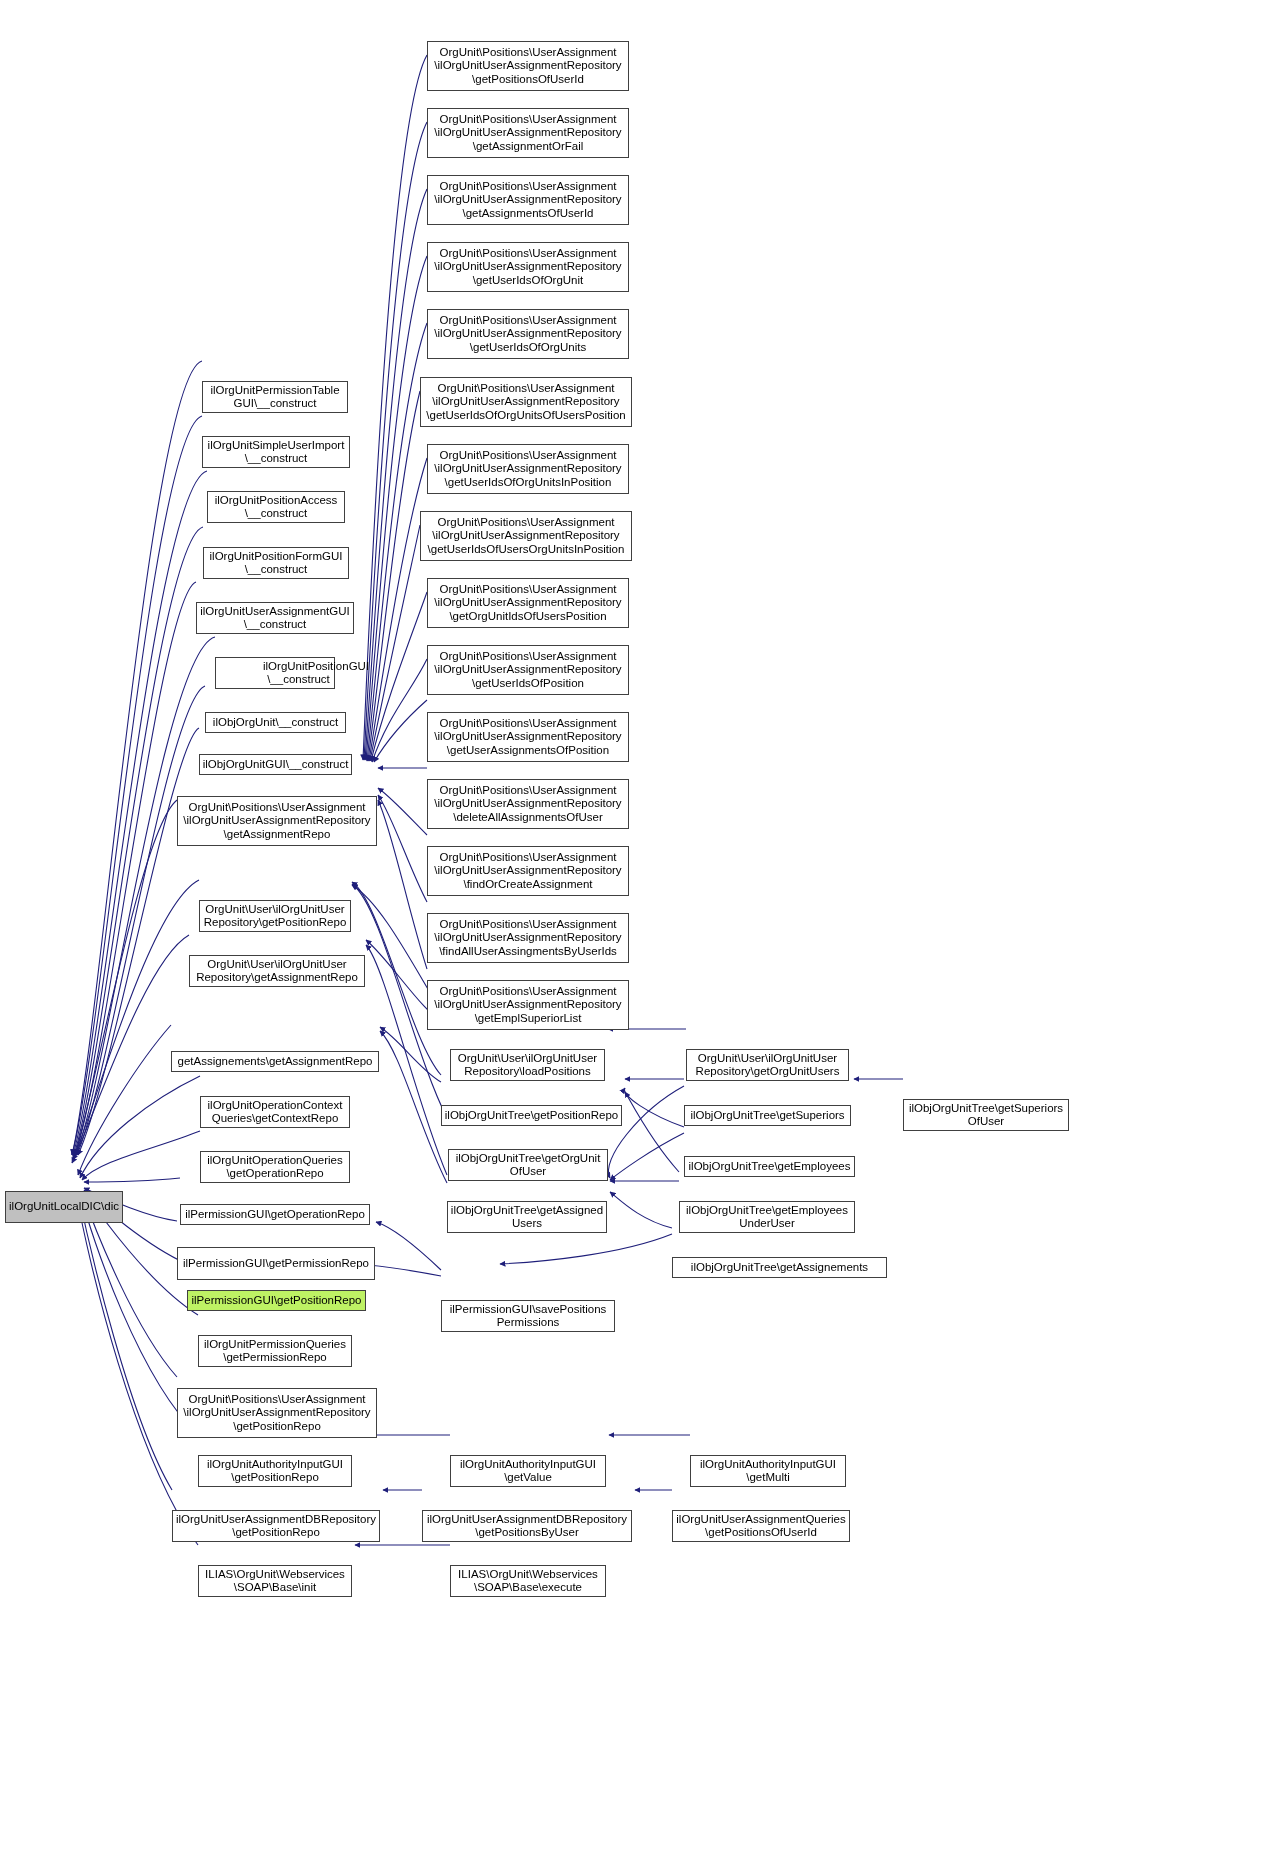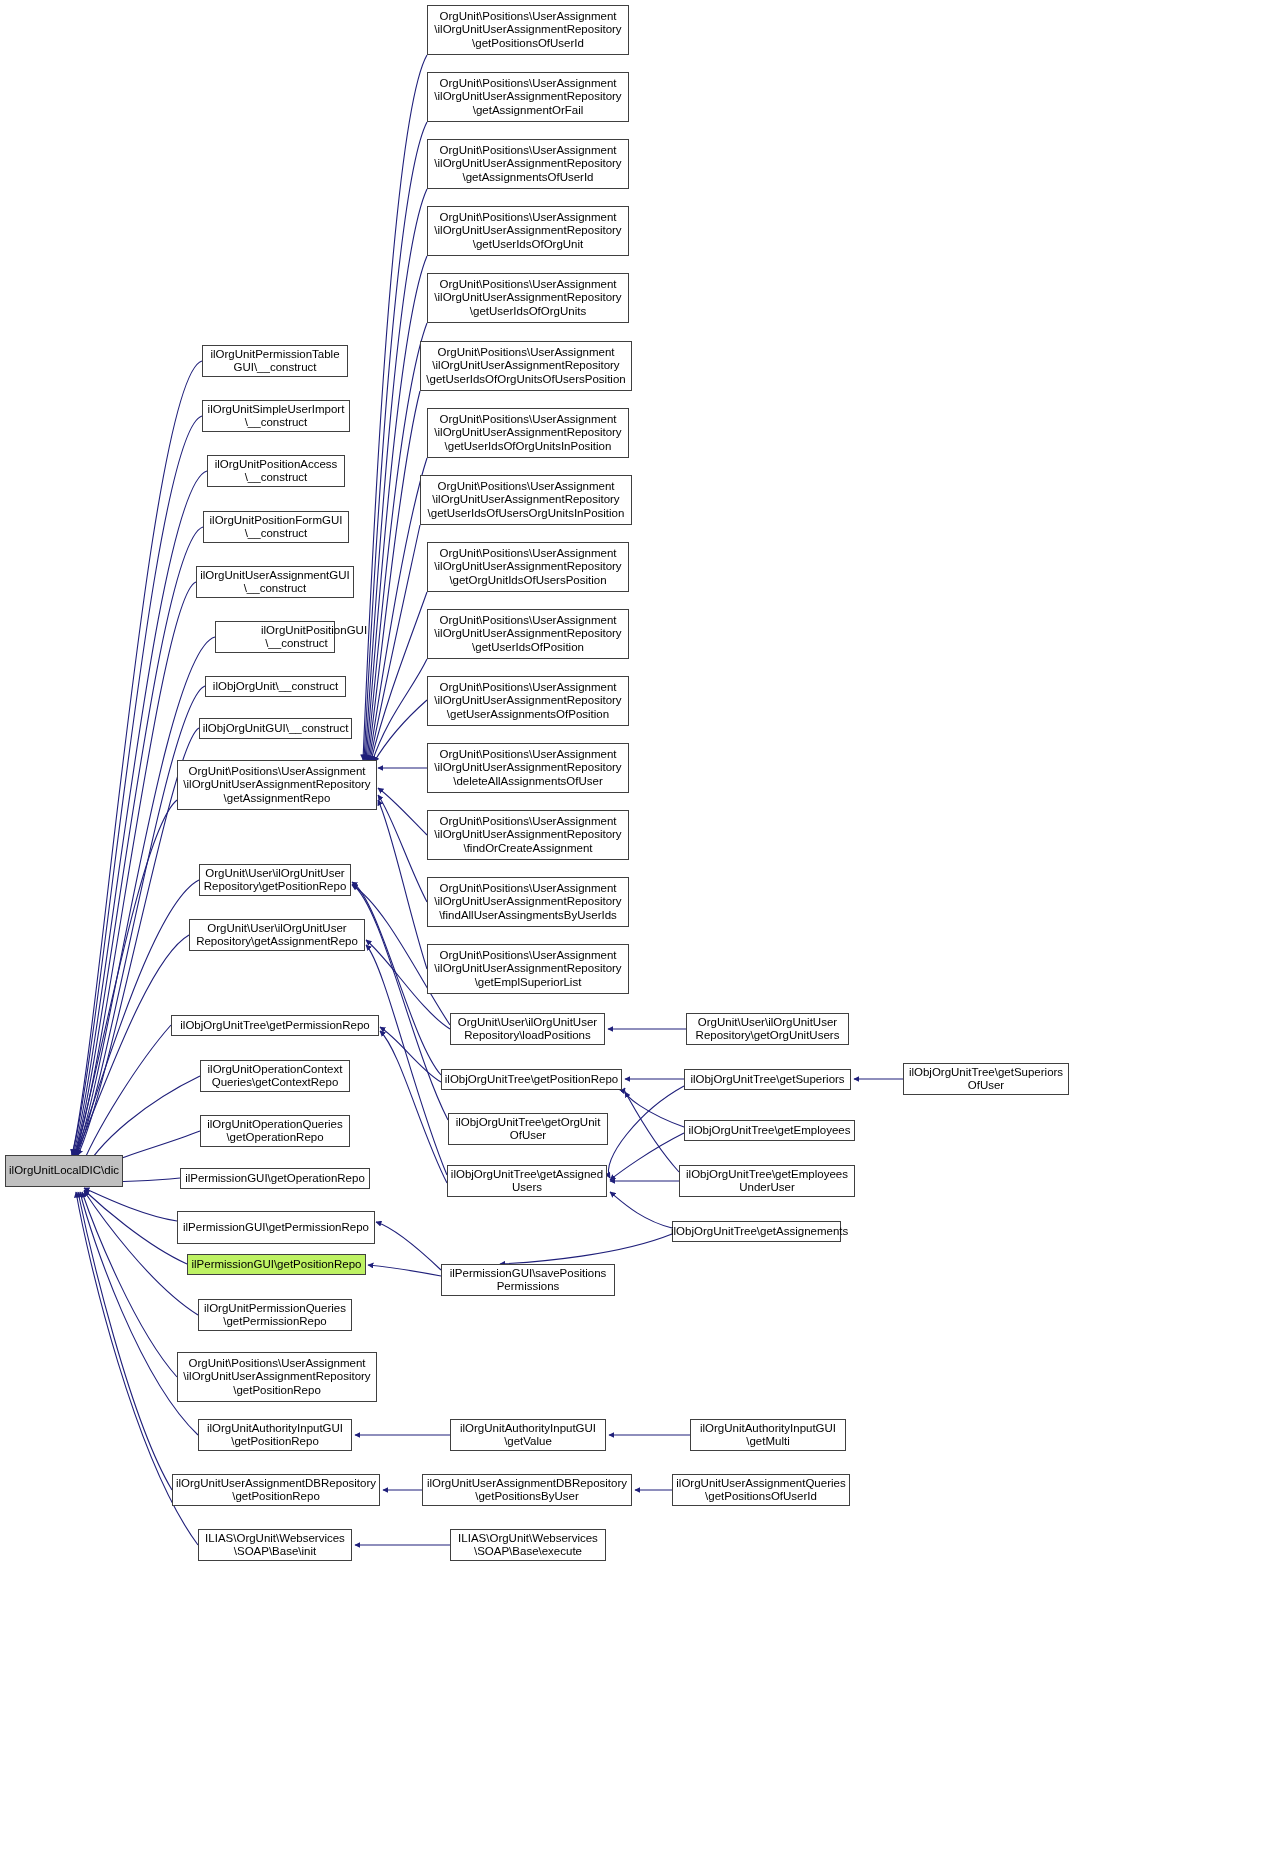--- a/index.html
+++ b/index.html
@@ -1,21 +1,21 @@
 <!DOCTYPE html>
 <html><head>
 <meta charset="utf-8">
 <style>
   html,body{margin:0;padding:0;background:#ffffff;}
   #canvas{position:relative;width:1276px;height:1867px;background:#ffffff;
           font-family:"Liberation Sans", sans-serif;}
   svg.edges{position:absolute;left:0;top:0;width:1276px;height:1867px;overflow:visible;}
   .node{position:absolute;box-sizing:border-box;background:#ffffff;
-        border:1px solid #404040;display:flex;align-items:center;justify-content:flex-end;
-        text-align:center;color:#000000;line-height:1.14;white-space:pre-line;}
+        border:1px solid #404040;display:flex;align-items:center;justify-content:center;
+        text-align:center;color:#000000;line-height:1.14;white-space:pre-line;margin-top:36px;}
   .node.root{background:#c0c0c0;border:1px solid #404040;}
   .nlabel{display:block;width:100%;padding:0 2px;}
 </style>
 </head>
 <body>
 
 <div id="canvas">
   <svg class="edges" viewBox="0 0 1276 1867" preserveAspectRatio="none">
     <defs>
       <marker id="arrow" viewBox="0 0 10 10" refX="9" refY="5" markerWidth="5.5" markerHeight="5.5" orient="auto-start-reverse">
@@ -147,21 +147,21 @@
 \__construct</span></div>
       <div class="node" style="left: 205px; top: 676px; width: 141px; height: 21px; font-size: 11.5px; background: rgb(255, 255, 255); border-color: rgb(64, 64, 64);"><span class="nlabel">ilObjOrgUnit\__construct</span></div>
       <div class="node" style="left: 199px; top: 718px; width: 153px; height: 21px; font-size: 11.5px; background: rgb(255, 255, 255); border-color: rgb(64, 64, 64);"><span class="nlabel">ilObjOrgUnitGUI\__construct</span></div>
       <div class="node" style="left: 177px; top: 760px; width: 200px; height: 50px; font-size: 11.5px; background: rgb(255, 255, 255); border-color: rgb(64, 64, 64);"><span class="nlabel">OrgUnit\Positions\UserAssignment
 \ilOrgUnitUserAssignmentRepository
 \getAssignmentRepo</span></div>
       <div class="node" style="left: 199px; top: 864px; width: 152px; height: 32px; font-size: 11.5px; background: rgb(255, 255, 255); border-color: rgb(64, 64, 64);"><span class="nlabel">OrgUnit\User\ilOrgUnitUser
 Repository\getPositionRepo</span></div>
       <div class="node" style="left: 189px; top: 919px; width: 176px; height: 32px; font-size: 11.5px; background: rgb(255, 255, 255); border-color: rgb(64, 64, 64);"><span class="nlabel">OrgUnit\User\ilOrgUnitUser
 Repository\getAssignmentRepo</span></div>
-      <div class="node" style="left: 171px; top: 1015px; width: 208px; height: 21px; font-size: 11.5px; background: rgb(255, 255, 255); border-color: rgb(64, 64, 64);"><span class="nlabel">ilObjOrgUnitTree\getPermissionRepo</span></div>
+      <div class="node" style="left: 171px; top: 1015px; width: 208px; height: 21px; font-size: 11.5px; background: rgb(255, 255, 255); border-color: rgb(64, 64, 64);"><span class="nlabel">getAssignements\getAssignmentRepo</span></div>
       <div class="node" style="left: 200px; top: 1060px; width: 150px; height: 32px; font-size: 11.5px; background: rgb(255, 255, 255); border-color: rgb(64, 64, 64);"><span class="nlabel">ilOrgUnitOperationContext
 Queries\getContextRepo</span></div>
       <div class="node" style="left: 200px; top: 1115px; width: 150px; height: 32px; font-size: 11.5px; background: rgb(255, 255, 255); border-color: rgb(64, 64, 64);"><span class="nlabel">ilOrgUnitOperationQueries
 \getOperationRepo</span></div>
       <div class="node" style="left: 180px; top: 1168px; width: 190px; height: 21px; font-size: 11.5px; background: rgb(255, 255, 255); border-color: rgb(64, 64, 64);"><span class="nlabel">ilPermissionGUI\getOperationRepo</span></div>
       <div class="node" style="left: 177px; top: 1211px; width: 198px; height: 33px; font-size: 11.5px; background: rgb(255, 255, 255); border-color: rgb(64, 64, 64);"><span class="nlabel">ilPermissionGUI\getPermissionRepo</span></div>
       <div class="node" style="left: 187px; top: 1254px; width: 179px; height: 21px; font-size: 11.5px; background: #bef264; border-color: rgb(64, 64, 64);"><span class="nlabel">ilPermissionGUI\getPositionRepo</span></div>
       <div class="node" style="left: 198px; top: 1299px; width: 154px; height: 32px; font-size: 11.5px; background: rgb(255, 255, 255); border-color: rgb(64, 64, 64);"><span class="nlabel">ilOrgUnitPermissionQueries
 \getPermissionRepo</span></div>
       <div class="node" style="left: 177px; top: 1352px; width: 200px; height: 50px; font-size: 11.5px; background: rgb(255, 255, 255); border-color: rgb(64, 64, 64);"><span class="nlabel">OrgUnit\Positions\UserAssignment
@@ -181,21 +181,21 @@
       <div class="node" style="left: 447px; top: 1165px; width: 160px; height: 32px; font-size: 11.5px; background: rgb(255, 255, 255); border-color: rgb(64, 64, 64);"><span class="nlabel">ilObjOrgUnitTree\getAssigned
 Users</span></div>
       <div class="node" style="left: 441px; top: 1264px; width: 174px; height: 32px; font-size: 11.5px; background: rgb(255, 255, 255); border-color: rgb(64, 64, 64);"><span class="nlabel">ilPermissionGUI\savePositions
 Permissions</span></div>
       <div class="node" style="left: 686px; top: 1013px; width: 163px; height: 32px; font-size: 11.5px; background: rgb(255, 255, 255); border-color: rgb(64, 64, 64);"><span class="nlabel">OrgUnit\User\ilOrgUnitUser
 Repository\getOrgUnitUsers</span></div>
       <div class="node" style="left: 684px; top: 1069px; width: 167px; height: 21px; font-size: 11.5px; background: rgb(255, 255, 255); border-color: rgb(64, 64, 64);"><span class="nlabel">ilObjOrgUnitTree\getSuperiors</span></div>
       <div class="node" style="left: 684px; top: 1120px; width: 171px; height: 21px; font-size: 11.5px; background: rgb(255, 255, 255); border-color: rgb(64, 64, 64);"><span class="nlabel">ilObjOrgUnitTree\getEmployees</span></div>
       <div class="node" style="left: 679px; top: 1165px; width: 176px; height: 32px; font-size: 11.5px; background: rgb(255, 255, 255); border-color: rgb(64, 64, 64);"><span class="nlabel">ilObjOrgUnitTree\getEmployees
 UnderUser</span></div>
-      <div class="node" style="left: 672px; top: 1221px; width: 169px; height: 21px; font-size: 11.5px; background: rgb(255, 255, 255); border-color: rgb(64, 64, 64);"><span class="nlabel">ilObjOrgUnitTree\getAssignements</span></div>
+      <div class="node" style="left: 672px; top: 1221px; width: 215px; height: 21px; font-size: 11.5px; background: rgb(255, 255, 255); border-color: rgb(64, 64, 64);"><span class="nlabel">ilObjOrgUnitTree\getAssignements</span></div>
       <div class="node" style="left: 903px; top: 1063px; width: 166px; height: 32px; font-size: 11.5px; background: rgb(255, 255, 255); border-color: rgb(64, 64, 64);"><span class="nlabel">ilObjOrgUnitTree\getSuperiors
 OfUser</span></div>
       <div class="node" style="left: 450px; top: 1419px; width: 156px; height: 32px; font-size: 11.5px; background: rgb(255, 255, 255); border-color: rgb(64, 64, 64);"><span class="nlabel">ilOrgUnitAuthorityInputGUI
 \getValue</span></div>
       <div class="node" style="left: 690px; top: 1419px; width: 156px; height: 32px; font-size: 11.5px; background: rgb(255, 255, 255); border-color: rgb(64, 64, 64);"><span class="nlabel">ilOrgUnitAuthorityInputGUI
 \getMulti</span></div>
       <div class="node" style="left: 422px; top: 1474px; width: 210px; height: 32px; font-size: 11.5px; background: rgb(255, 255, 255); border-color: rgb(64, 64, 64);"><span class="nlabel">ilOrgUnitUserAssignmentDBRepository
 \getPositionsByUser</span></div>
       <div class="node" style="left: 672px; top: 1474px; width: 178px; height: 32px; font-size: 11.5px; background: rgb(255, 255, 255); border-color: rgb(64, 64, 64);"><span class="nlabel">ilOrgUnitUserAssignmentQueries
 \getPositionsOfUserId</span></div>

